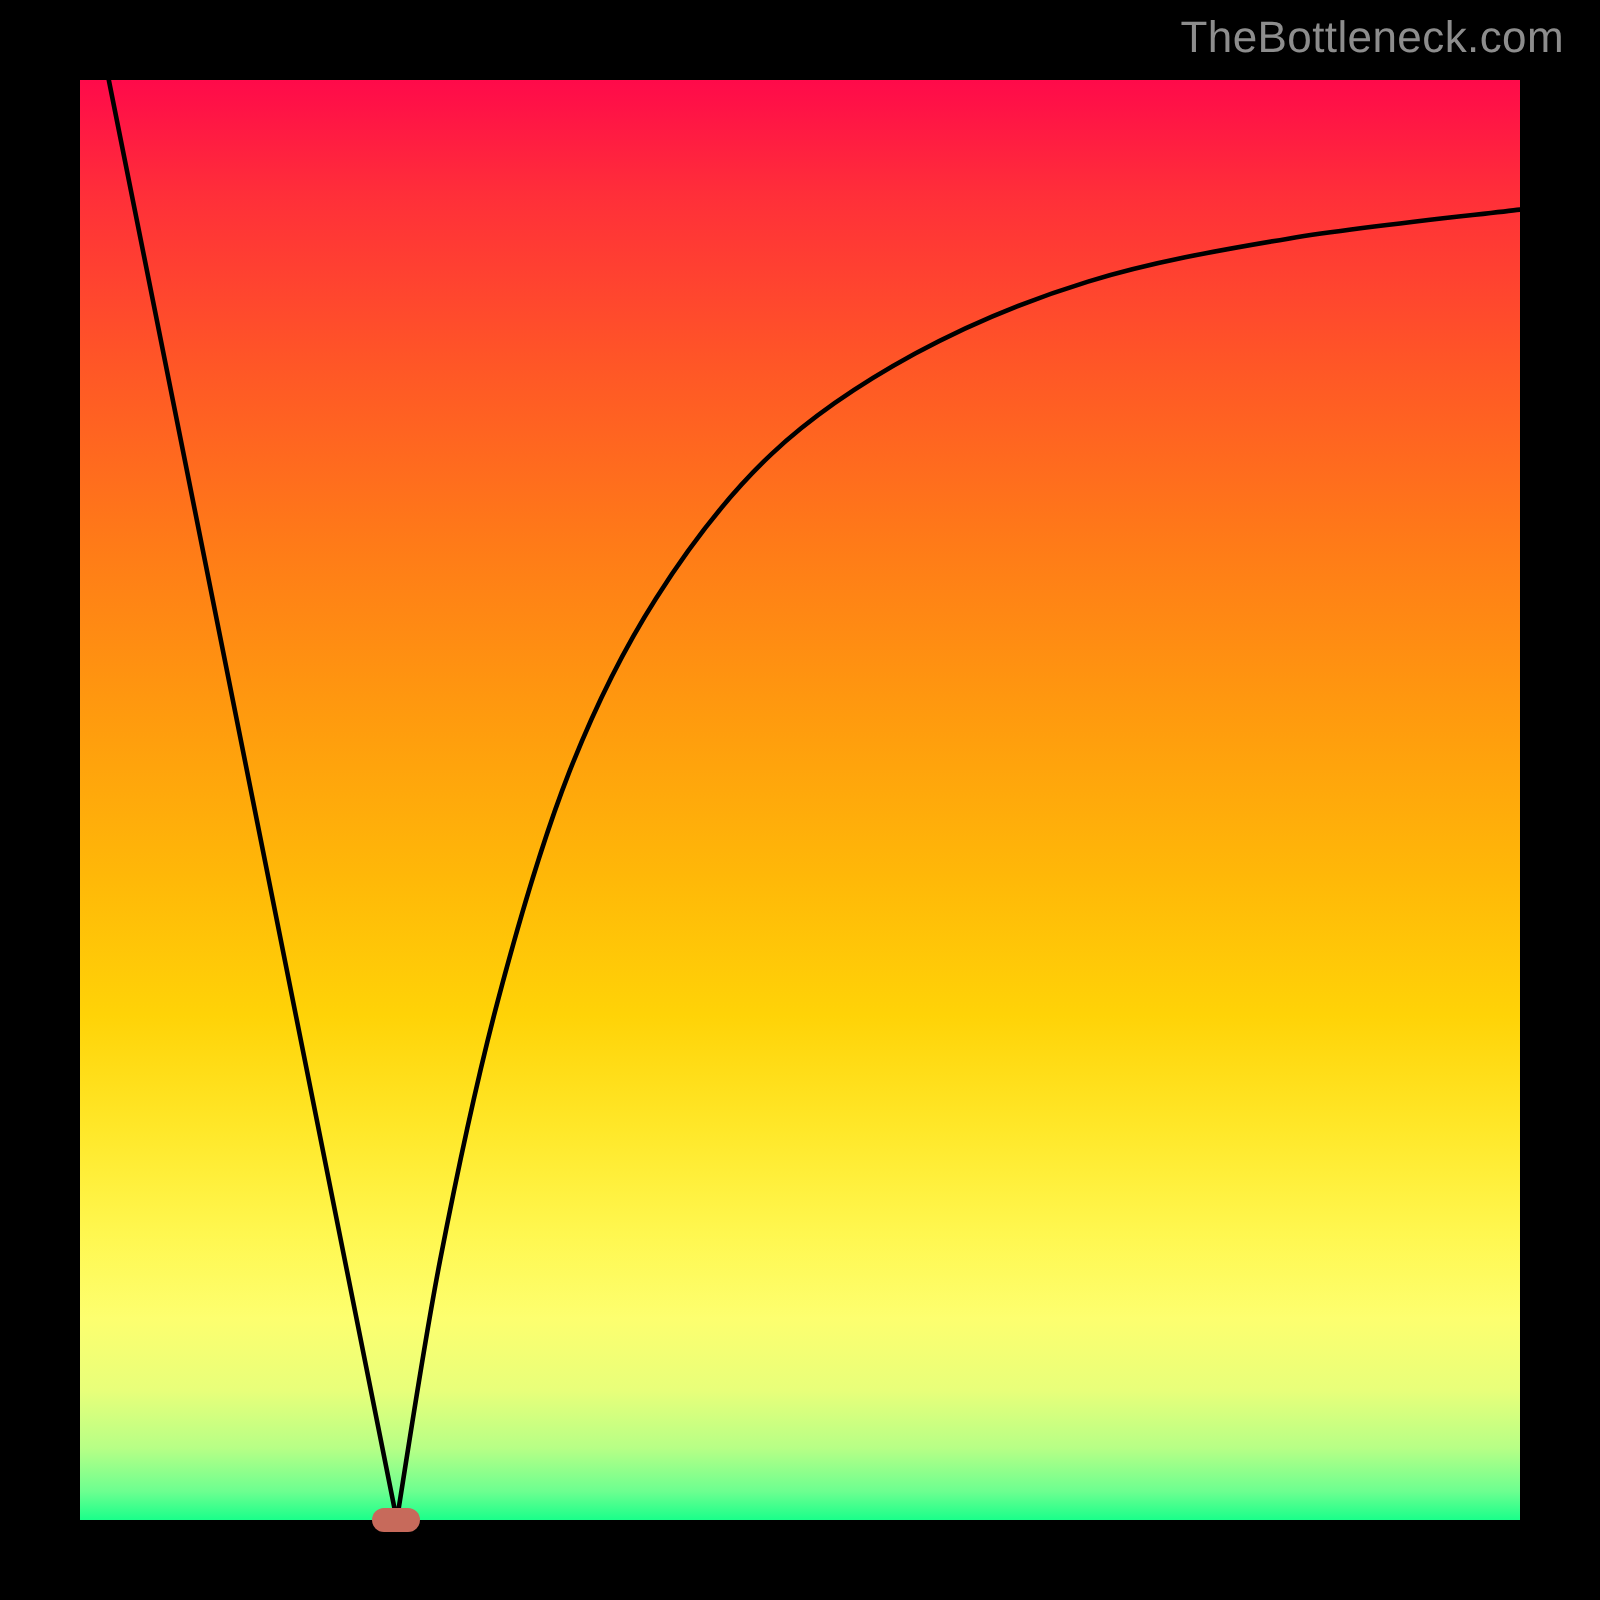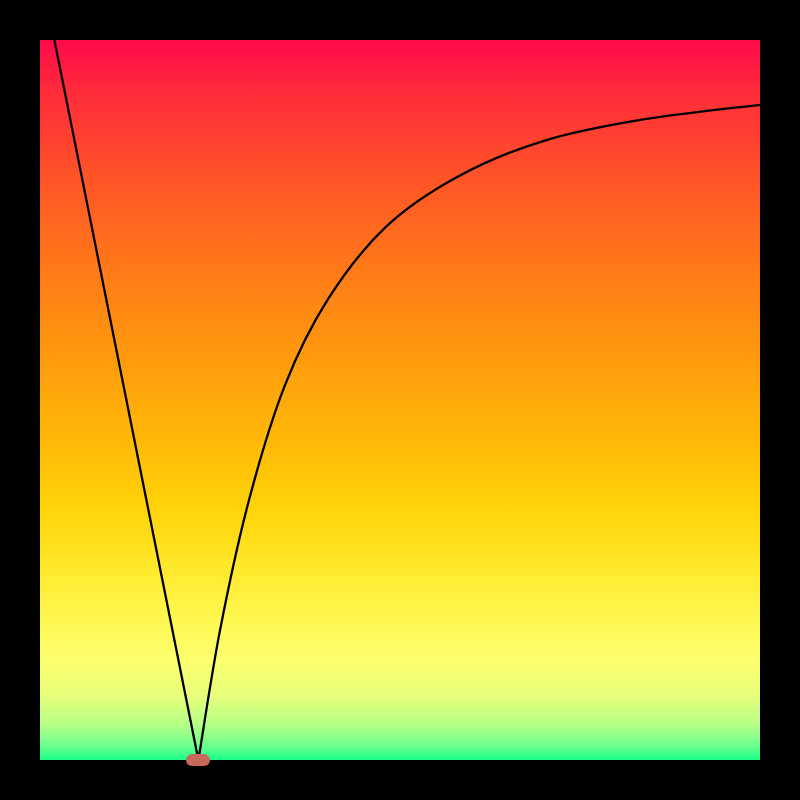--- a/index.html
+++ b/index.html
@@ -63,19 +63,20 @@
     font-size: 22px;
     font-weight: 500;
     letter-spacing: 0.2px;
     user-select: none;
   }
 </style>
 </head>
 <body>
 
 <div class="frame">
+  <div class="watermark">TheBottleneck.com</div>
   <div class="plot-area">
     <svg class="curve-svg" viewBox="0 0 720 720" preserveAspectRatio="none">
       <path id="curve-path" fill="none" stroke="#000" stroke-width="2.3" stroke-linecap="round" stroke-linejoin="round" d="M14.40 0.00 L158.40 720.00 C162.00 698.40 171.60 633.60 180.00 590.40 C188.40 547.20 198.00 501.60 208.80 460.80 C219.60 420.00 231.60 379.20 244.80 345.60 C258.00 312.00 271.20 285.60 288.00 259.20 C304.80 232.80 324.00 207.60 345.60 187.20 C367.20 166.80 391.20 151.20 417.60 136.80 C444.00 122.40 472.80 110.40 504.00 100.80 C535.20 91.20 568.80 85.20 604.80 79.20 C640.80 73.20 700.80 67.20 720.00 64.80"></path>
     </svg>
     <div id="marker" class="marker" style="left: 158.4px; top: 720px; background: rgb(199, 106, 91);"></div>
   </div>
 </div>
 
 </body></html>

